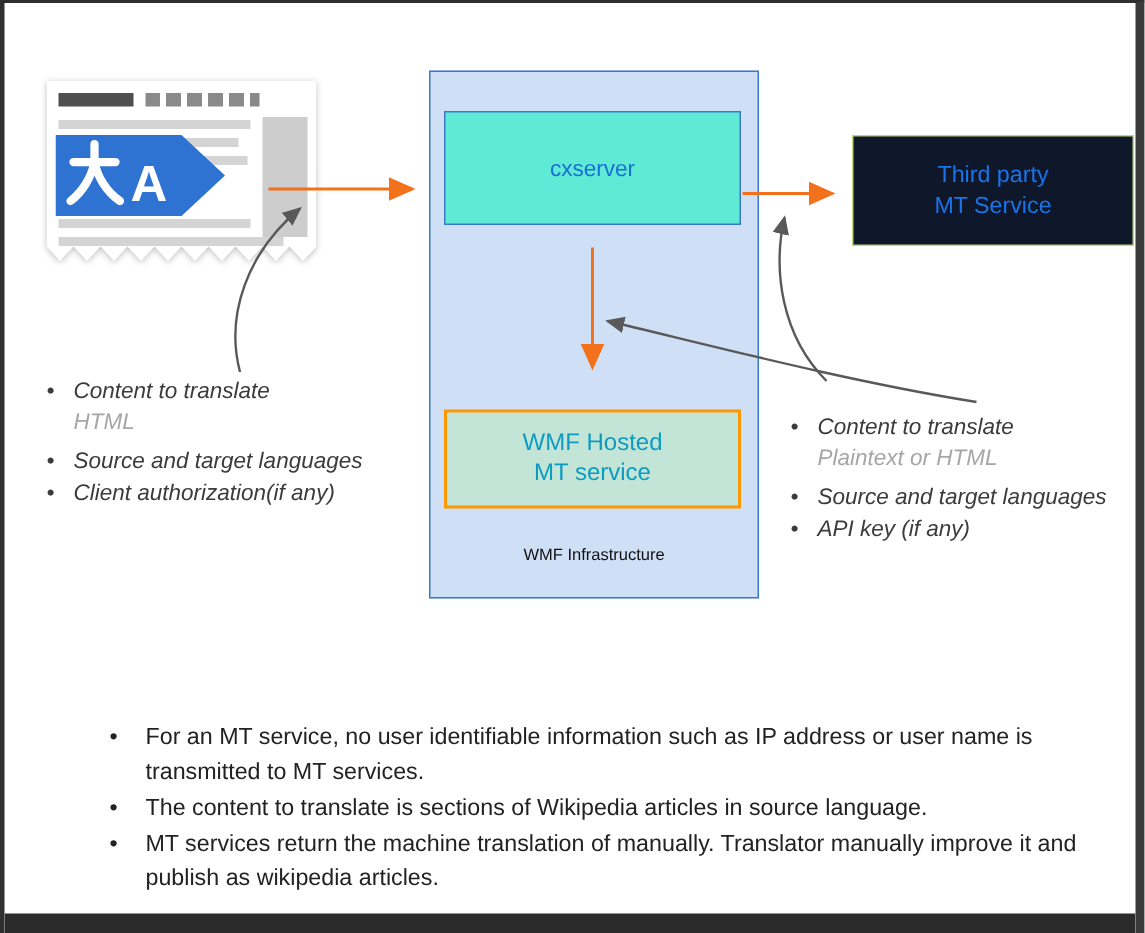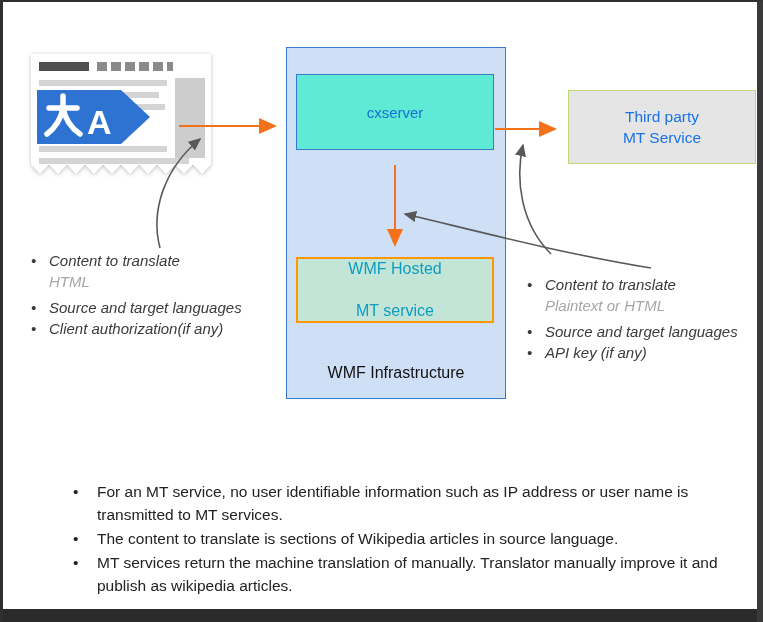--- a/index.html
+++ b/index.html
@@ -45,32 +45,32 @@
     position:absolute; left:283px; top:45px; width:220px; height:352px;
     background:#cfe0f6; border:1.5px solid #3a78c9; z-index:1;
   }
   .cxserver-box {
     position:absolute; left:293px; top:72px; width:198px; height:76px;
     background:#5eead4; border:1.5px solid #3a78c9; z-index:2;
     display:flex; align-items:center; justify-content:center;
     color:#1a6fd4; font-size:15px;
   }
   .hosted-box {
-    position:absolute; left:293px; top:255px; width:198px; height:66px;
+    position:absolute; left:293px; top:271px; width:198px; height:66px;
     background:#c2e5d8; border:2px solid #ff9800; z-index:2;
-    display:flex; flex-direction:column; align-items:center; justify-content:space-between;
+    display:flex; flex-direction:column; align-items:center; justify-content:center;
     color:#0d9cc0; font-size:16px; line-height:20px;
   }
   .infra-label {
     position:absolute; left:283px; top:362px; width:220px; text-align:center;
-    color:#111; font-size:16px; z-index:2;
+    color:#111; font-size:11px; z-index:2;
   }
   .third-box {
     position:absolute; left:565px; top:88px; width:188px; height:74px;
-    background:#e5e5e5; border:1.8px solid #bcd877; z-index:2;
+    background:#0f172a; border:1.8px solid #bcd877; z-index:2;
     display:flex; flex-direction:column; align-items:center; justify-content:center;
     color:#1a73e8; font-size:15.5px; line-height:21px;
   }
 
   
   .arrows { position:absolute; left:0; top:0; width:763px; height:622px; z-index:4; pointer-events:none; }
 
   
   .notes { position:absolute; color:#3b3b3b; font-size:15px; z-index:2; }
   .notes-left  { left:22px; top:248px; width:265px; }

